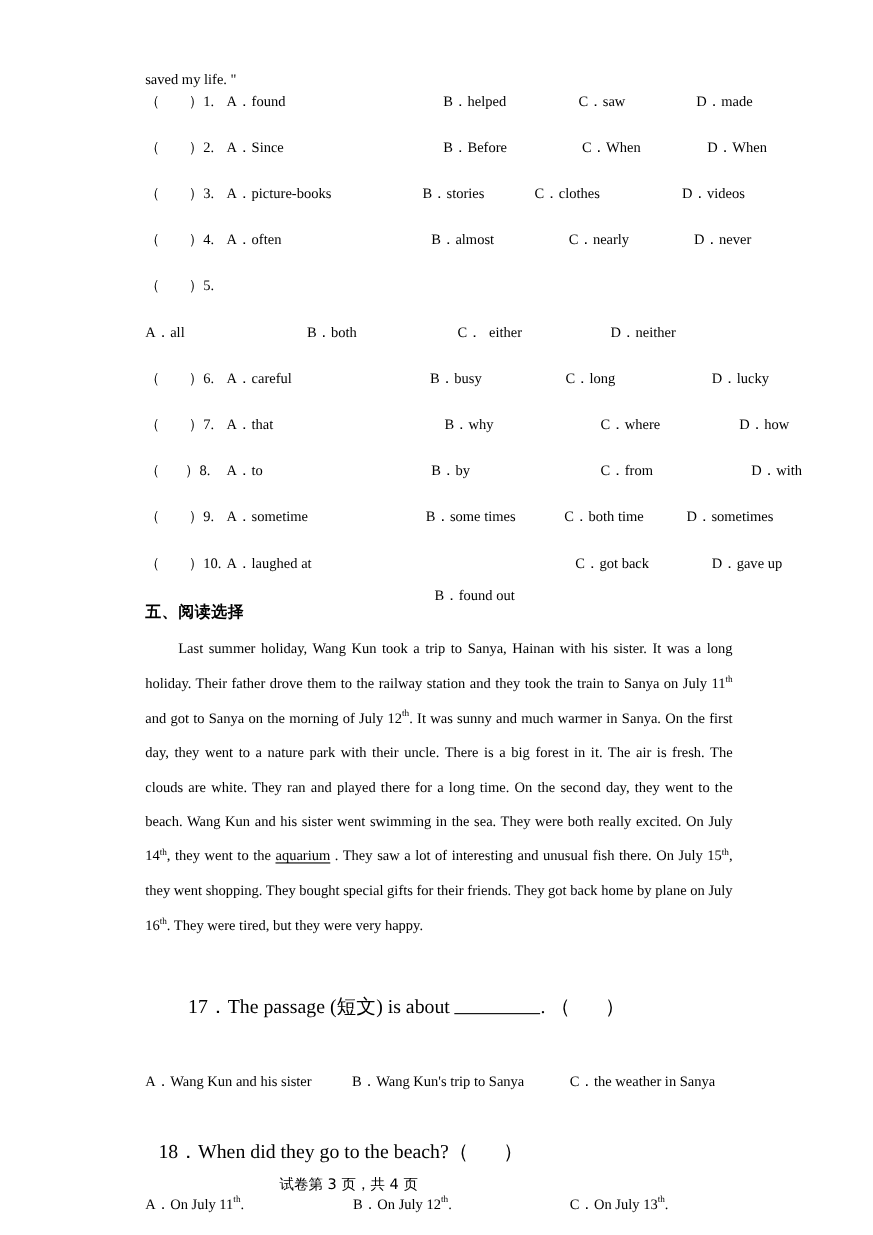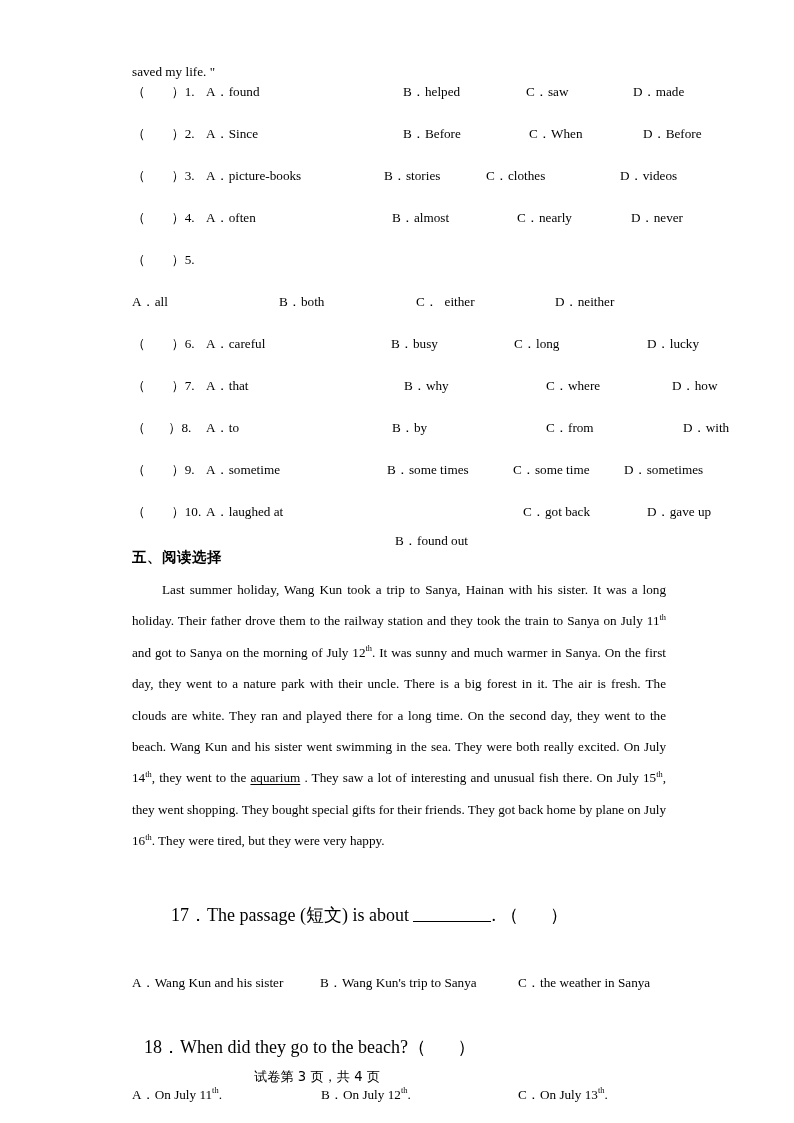--- a/index.html
+++ b/index.html
@@ -135,21 +135,21 @@
           <span class="cell" style="left: 74px;">A．found</span>
           <span class="cell" style="left: 271px;">B．helped</span>
           <span class="cell" style="left: 394px;">C．saw</span>
           <span class="cell" style="left: 501px;">D．made</span>
         </div>
         <div class="qrow">
           <span class="cell paren" style="left: 0px;">（        ）2.</span>
           <span class="cell" style="left: 74px;">A．Since</span>
           <span class="cell" style="left: 271px;">B．Before</span>
           <span class="cell" style="left: 397px;">C．When</span>
-          <span class="cell" style="left: 511px;">D．Before</span>
+          <span class="cell" style="left: 511px;">D．When</span>
         </div>
         <div class="qrow">
           <span class="cell paren" style="left: 0px;">（        ）3.</span>
           <span class="cell" style="left: 74px;">A．picture-books</span>
           <span class="cell" style="left: 252px;">B．stories</span>
           <span class="cell" style="left: 354px;">C．clothes</span>
           <span class="cell" style="left: 488px;">D．videos</span>
         </div>
         <div class="qrow">
           <span class="cell paren" style="left: 0px;">（        ）4.</span>
@@ -189,21 +189,21 @@
           <span class="cell paren" style="left: 0px;">（       ）8.</span>
           <span class="cell" style="left: 74px;">A．to</span>
           <span class="cell" style="left: 260px;">B．by</span>
           <span class="cell" style="left: 414px;">C．from</span>
           <span class="cell" style="left: 551px;">D．with</span>
         </div>
         <div class="qrow">
           <span class="cell paren" style="left: 0px;">（        ）9.</span>
           <span class="cell" style="left: 74px;">A．sometime</span>
           <span class="cell" style="left: 255px;">B．some times</span>
-          <span class="cell" style="left: 381px;">C．some time</span>
+          <span class="cell" style="left: 381px;">C．both time</span>
           <span class="cell" style="left: 492px;">D．sometimes</span>
         </div>
         <div class="qrow">
           <span class="cell paren" style="left: 0px;">（        ）10.</span>
           <span class="cell" style="left: 74px;">A．laughed at</span>
           <span class="cell" style="left: 263px; margin-top: 29px;">B．found out</span>
           <span class="cell" style="left: 391px;">C．got back</span>
           <span class="cell" style="left: 515px;">D．gave up</span>
         </div>
       </div>

